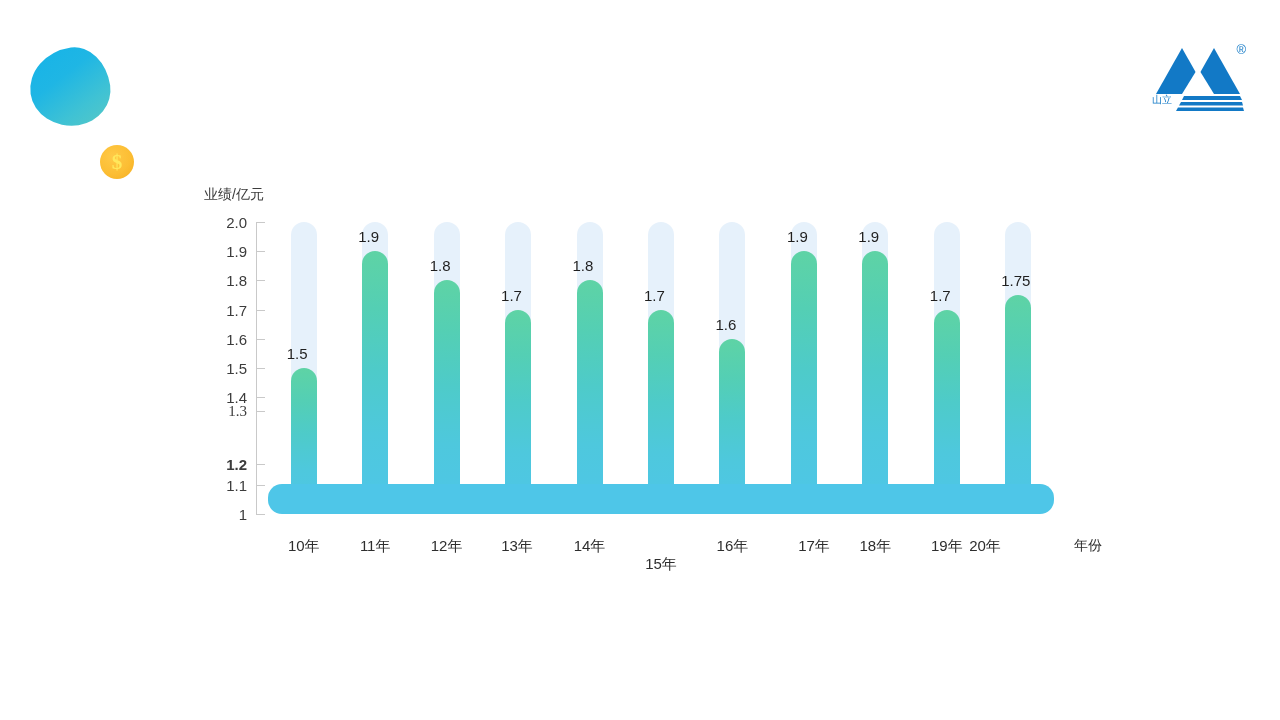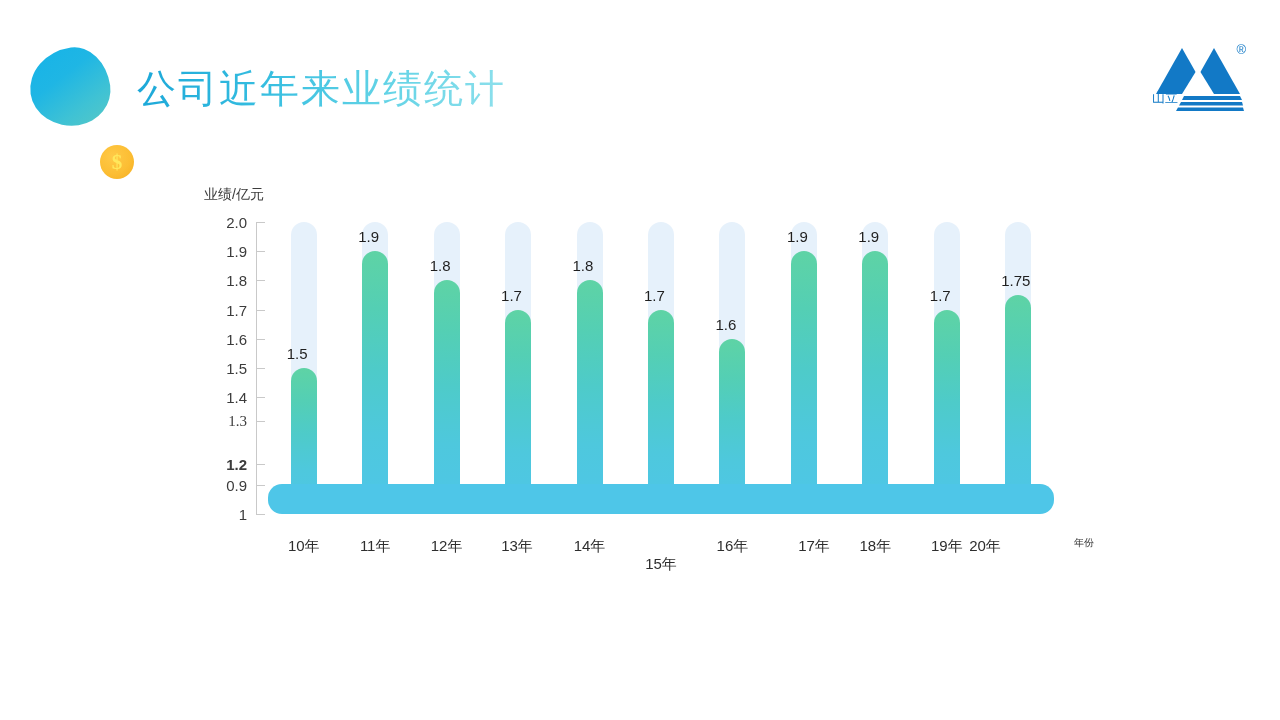--- a/index.html
+++ b/index.html
@@ -37,21 +37,21 @@
     -webkit-text-fill-color: transparent; color: #3cc0e0;
     white-space: nowrap;
   }
 
   
   .logo { position: absolute; right: 36px; top: 42px; display: flex; align-items: flex-start; }
   .logo-mark { position: relative; width: 92px; height: 72px; }
   .logo-mark svg { display: block; }
   .logo-sub {
     position: absolute; left: 0px; bottom: 7px;
-    font-size: 13px; color: #1279c6; letter-spacing: 0px;
+    font-size: 10px; color: #1279c6; letter-spacing: 0px;
   }
   .logo-reg {
     position: absolute; right: -2px; top: 0px;
     font-size: 13px; color: #1279c6;
   }
   .logo-text { margin-left: 2px; margin-top: 4px; line-height: 1; }
   .logo-cn {
     font-size: 27px; font-weight: 700; color: #111; letter-spacing: 1px;
     font-family: "Liberation Sans", "DejaVu Sans", sans-serif;
   }
@@ -100,35 +100,34 @@
     position: absolute; left: -4px;
     font-size: 15px; color: #1f1f1f; line-height: 1; white-space: nowrap;
   }
   .x-labels { position: absolute; left: 60px; top: 352px; width: 810px; height: 24px; }
   .x-label {
     position: absolute; font-size: 15px; color: #2e2e2e; line-height: 1;
     transform: translateX(-50%); white-space: nowrap;
   }
   .x-axis-title {
     position: absolute; left: 60px; top: 352px;
-    font-size: 10px; color: #2e2e2e; line-height: 1; white-space: nowrap;
+    font-size: 14px; color: #2e2e2e; line-height: 1; white-space: nowrap;
   }
 </style>
 </head>
 <body>
 
 <div class="slide">
 
   <div class="blob"></div>
 
   <div class="coin">
     <span>$</span>
   </div>
 
-  <div class="slide-title">公司近年来业绩统计</div>
 
   <div class="logo">
     <div class="logo-mark">
       <svg width="92" height="72" viewBox="0 0 92 72" xmlns="http://www.w3.org/2000/svg">
         <polygon points="30,6 56,52 4,52" fill="#1279c6"></polygon>
         <polygon points="62,6 88,52 36,52" fill="#1279c6"></polygon>
         <polygon points="46,26 62,52 30,52" fill="#ffffff"></polygon>
         <path d="M32,54 L88,54 L90,58 L30,58 Z" fill="#1279c6"></path>
         <path d="M29,60 L90,60 L91,63.5 L27,63.5 Z" fill="#1279c6"></path>
         <path d="M26,65.5 L91,65.5 L92,69 L24,69 Z" fill="#1279c6"></path>
@@ -141,26 +140,26 @@
   <div class="chart">
     <div class="y-axis-title">业绩/亿元</div>
 
     <div class="plot">
       <div class="axis-line"></div>
       <div id="ticks">
           <div class="tick" style="top: 292px;">
             <div class="tick-label">1</div>
           </div>
           <div class="tick" style="top: 262.8px;">
-            <div class="tick-label">0.9</div>
+            <div class="tick-label">1.1</div>
           </div>
           <div class="tick" style="top: 242px; font-weight: bold;">
             <div class="tick-label">1.2</div>
           </div>
-          <div class="tick" style="top: 199px; font-family: Liberation Serif, serif;">
+          <div class="tick" style="top: 189px; font-family: Liberation Serif, serif;">
             <div class="tick-label">1.3</div>
           </div>
           <div class="tick" style="top: 175.2px;">
             <div class="tick-label">1.4</div>
           </div>
           <div class="tick" style="top: 146px;">
             <div class="tick-label">1.5</div>
           </div>
           <div class="tick" style="top: 116.8px;">
             <div class="tick-label">1.6</div>

